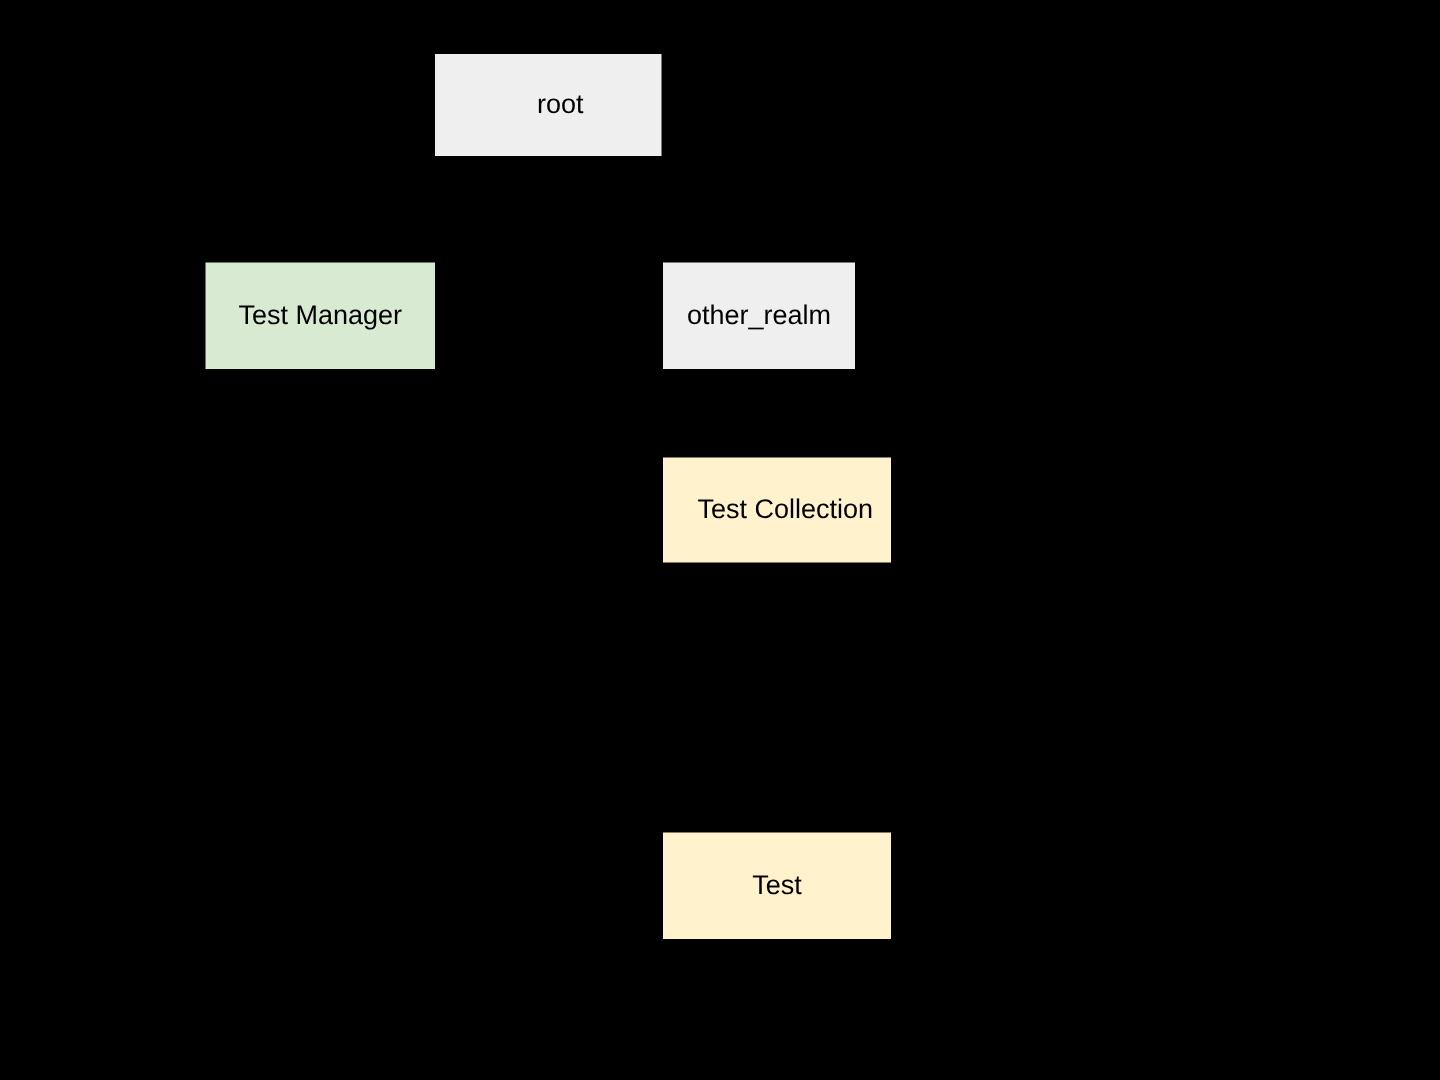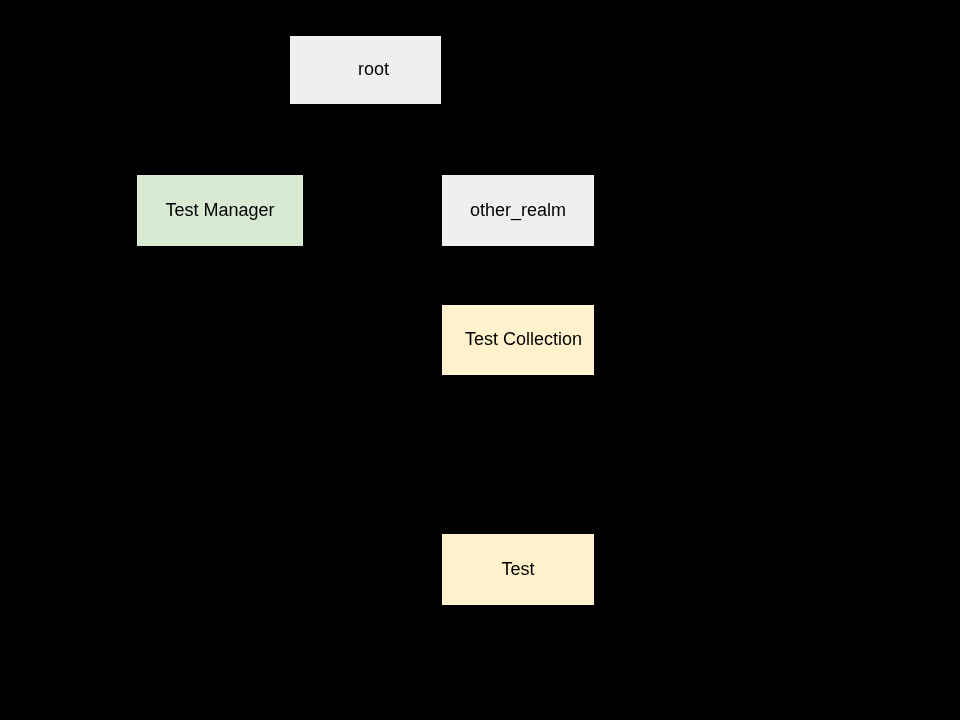--- a/index.html
+++ b/index.html
@@ -27,24 +27,24 @@
   }
   .node-label {
     font-size: 18px;
     line-height: 1.2;
     color: #000000;
     white-space: nowrap;
     text-align: center;
   }
   
   #node-root            { left: 290px; top: 36px;  width: 151px; height: 68px; }
-  #node-test-manager    { left: 137px; top: 175px; width: 166px; height: 71px; }
-  #node-other-realm     { left: 442px; top: 175px; width: 152px; height: 71px; }
+  #node-test-manager    { left: 137px; top: 175px; width: 153px; height: 71px; }
+  #node-other-realm     { left: 442px; top: 175px; width: 128px; height: 71px; }
   #node-test-collection { left: 442px; top: 305px; width: 152px; height: 70px; }
-  #node-test            { left: 442px; top: 534px; width: 152px; height: 71px; }
+  #node-test            { left: 442px; top: 555px; width: 152px; height: 71px; }
 </style>
 </head>
 <body style="background: rgb(0, 0, 0);">
 
 <div class="canvas">
 
   <div class="node" id="node-root" style="background: rgb(239, 239, 239); padding-left: 16px;">
     <span class="node-label">root</span>
   </div>
 

